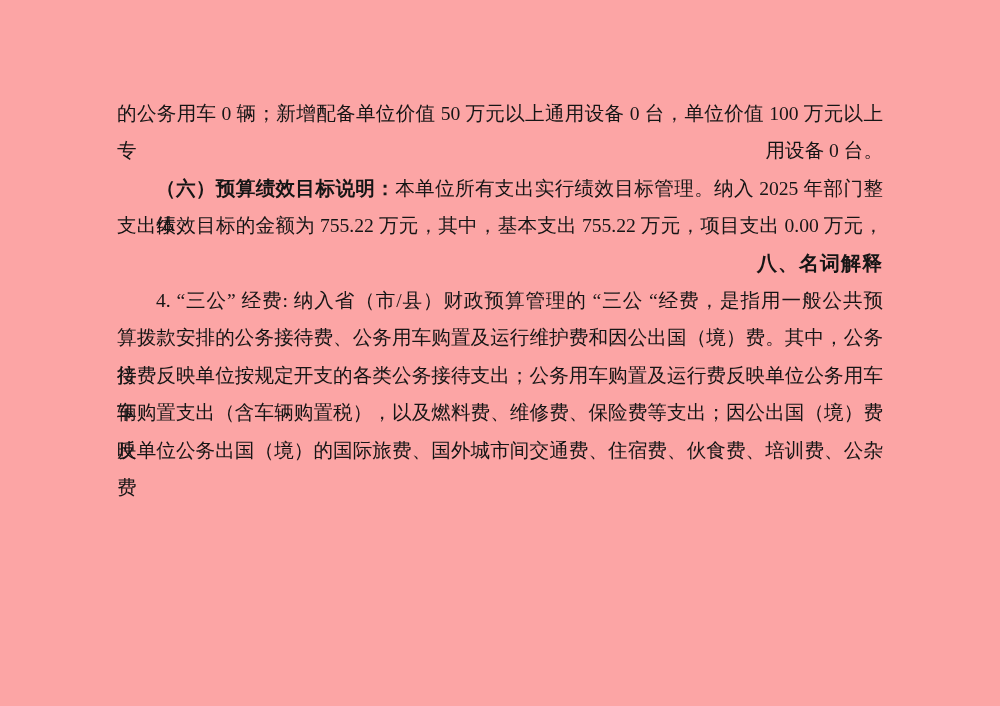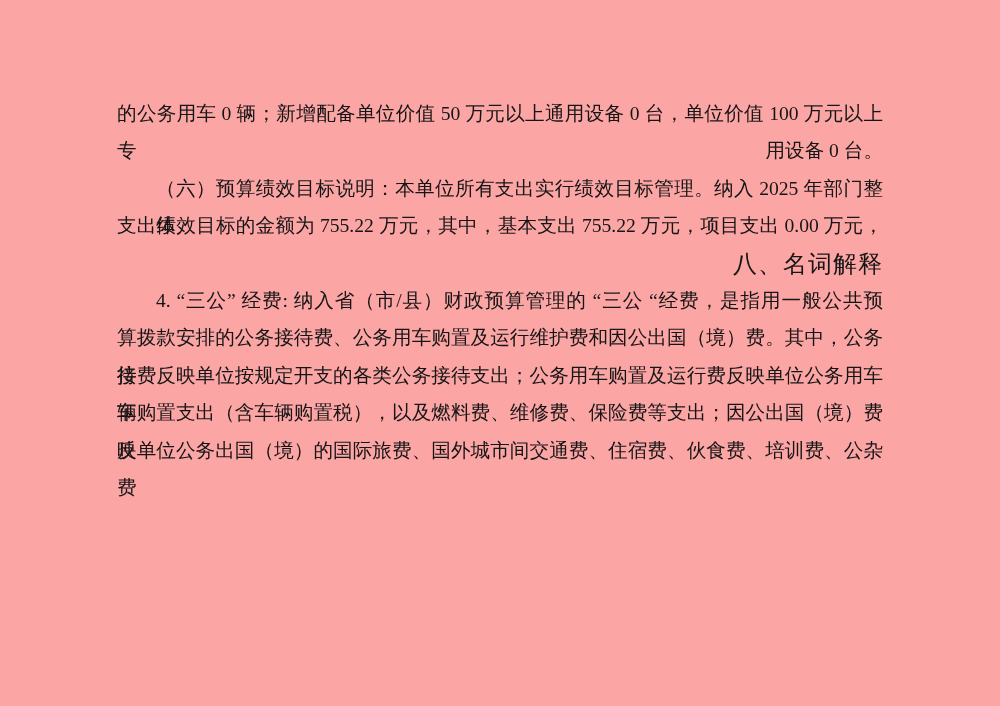--- a/index.html
+++ b/index.html
@@ -40,25 +40,25 @@
     text-align-last: justify;
     text-justify: inter-character;
   }
   .line.indent {
     padding-left: 39px;
   }
   .seg {
     font-family: "Liberation Serif", "DejaVu Serif", serif;
   }
   .seg-bold {
-    font-weight: 400;
+    font-weight: 700;
     font-family: "Liberation Sans", "DejaVu Sans", sans-serif;
   }
   .heading-line .seg-bold {
-    font-size: 24px;
+    font-size: 20px;
     letter-spacing: 1px;
   }
 </style>
 </head>
 <body>
 
 <div class="page">
   <div class="content">
       <div class="paragraph">
         <div class="line justify"><span class="seg">的公务用车 0 辆；新增配备单位价值 50 万元以上通用设备 0 台，单位价值 100 万元以上专</span></div>

